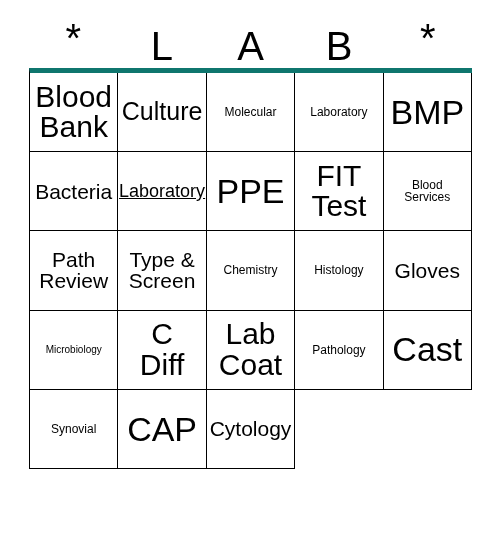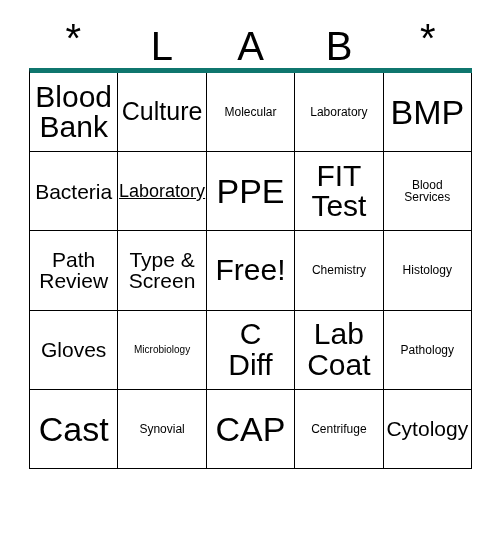--- a/index.html
+++ b/index.html
@@ -140,23 +140,20 @@
 Services</span>
       </div>
       <div class="cell fs-md">
         <span class="cell-text">Path
 Review</span>
       </div>
       <div class="cell fs-md">
         <span class="cell-text">Type &amp;
 Screen</span>
       </div>
-      <div class="cell fs-xl">
-        <span class="cell-text">Free!</span>
-      </div>
       <div class="cell fs-sm">
         <span class="cell-text">Chemistry</span>
       </div>
       <div class="cell fs-sm">
         <span class="cell-text">Histology</span>
       </div>
       <div class="cell fs-md">
         <span class="cell-text">Gloves</span>
       </div>
       <div class="cell fs-xxs">
@@ -175,21 +172,18 @@
       </div>
       <div class="cell fs-xxl">
         <span class="cell-text">Cast</span>
       </div>
       <div class="cell fs-sm">
         <span class="cell-text">Synovial</span>
       </div>
       <div class="cell fs-xxl">
         <span class="cell-text">CAP</span>
       </div>
-      <div class="cell fs-sm">
-        <span class="cell-text">Centrifuge</span>
-      </div>
       <div class="cell fs-md">
         <span class="cell-text">Cytology</span>
       </div>
     </div>
 
 </div>
 
 </body></html>

